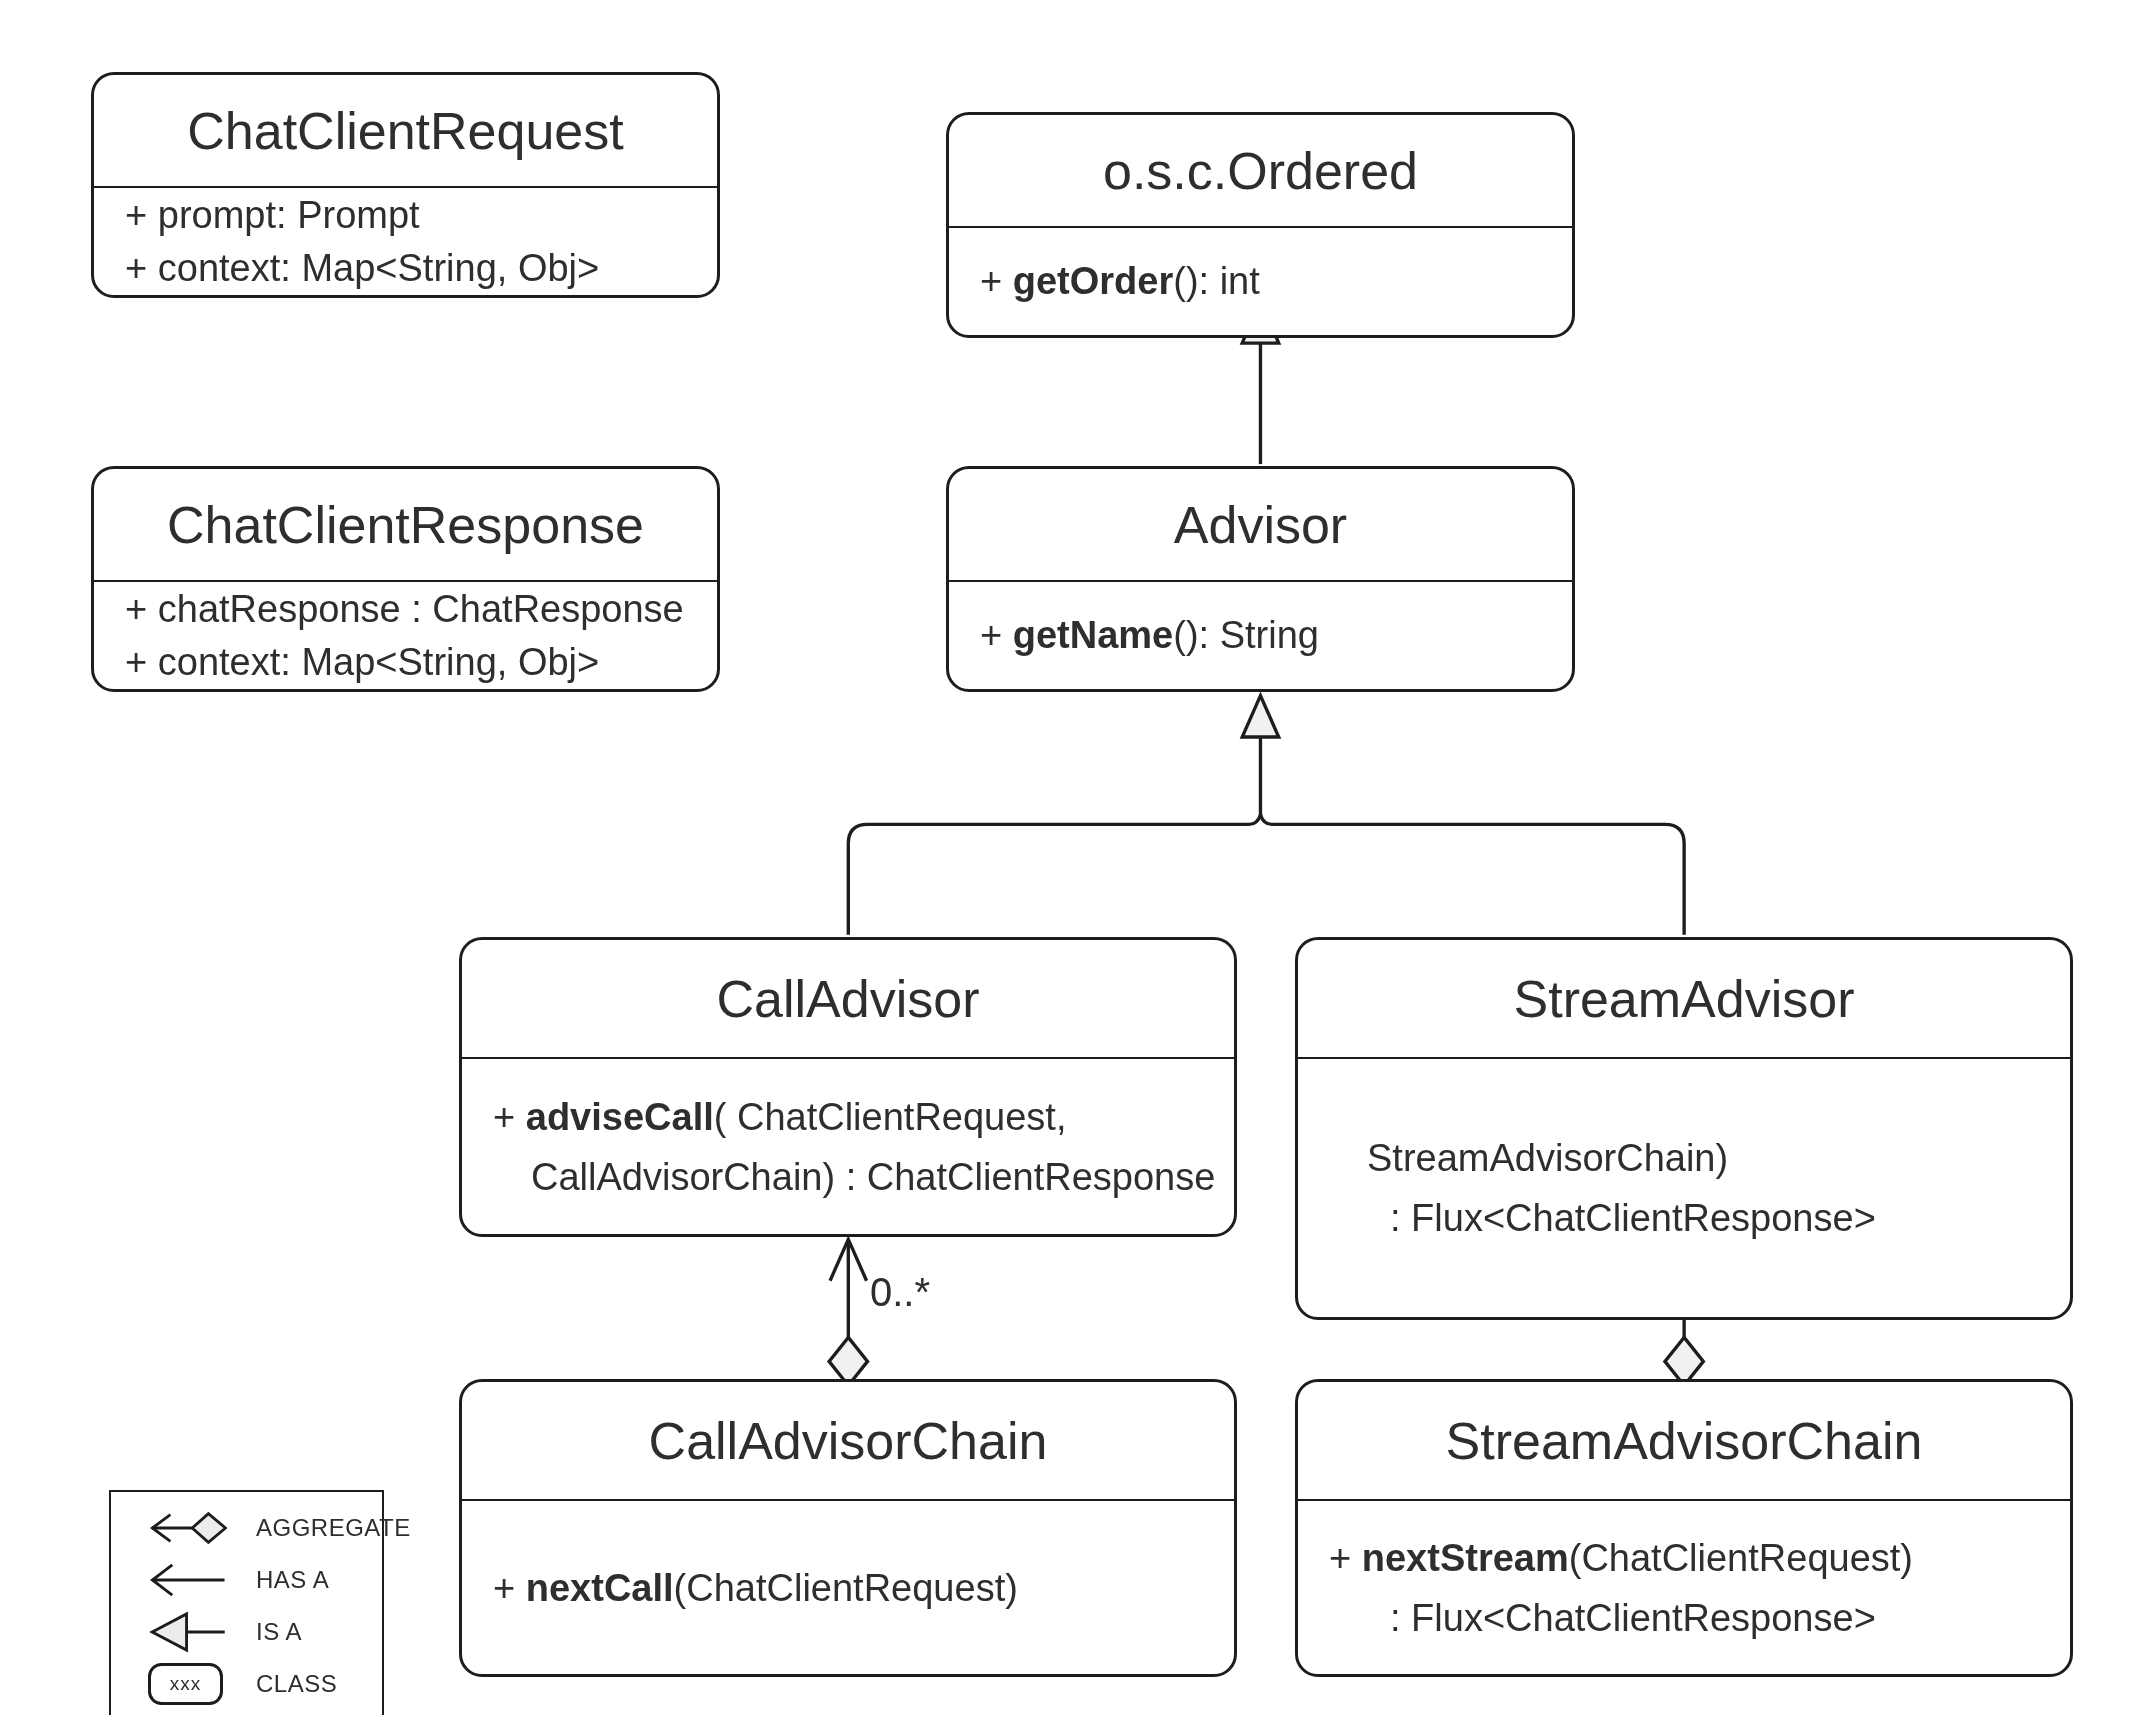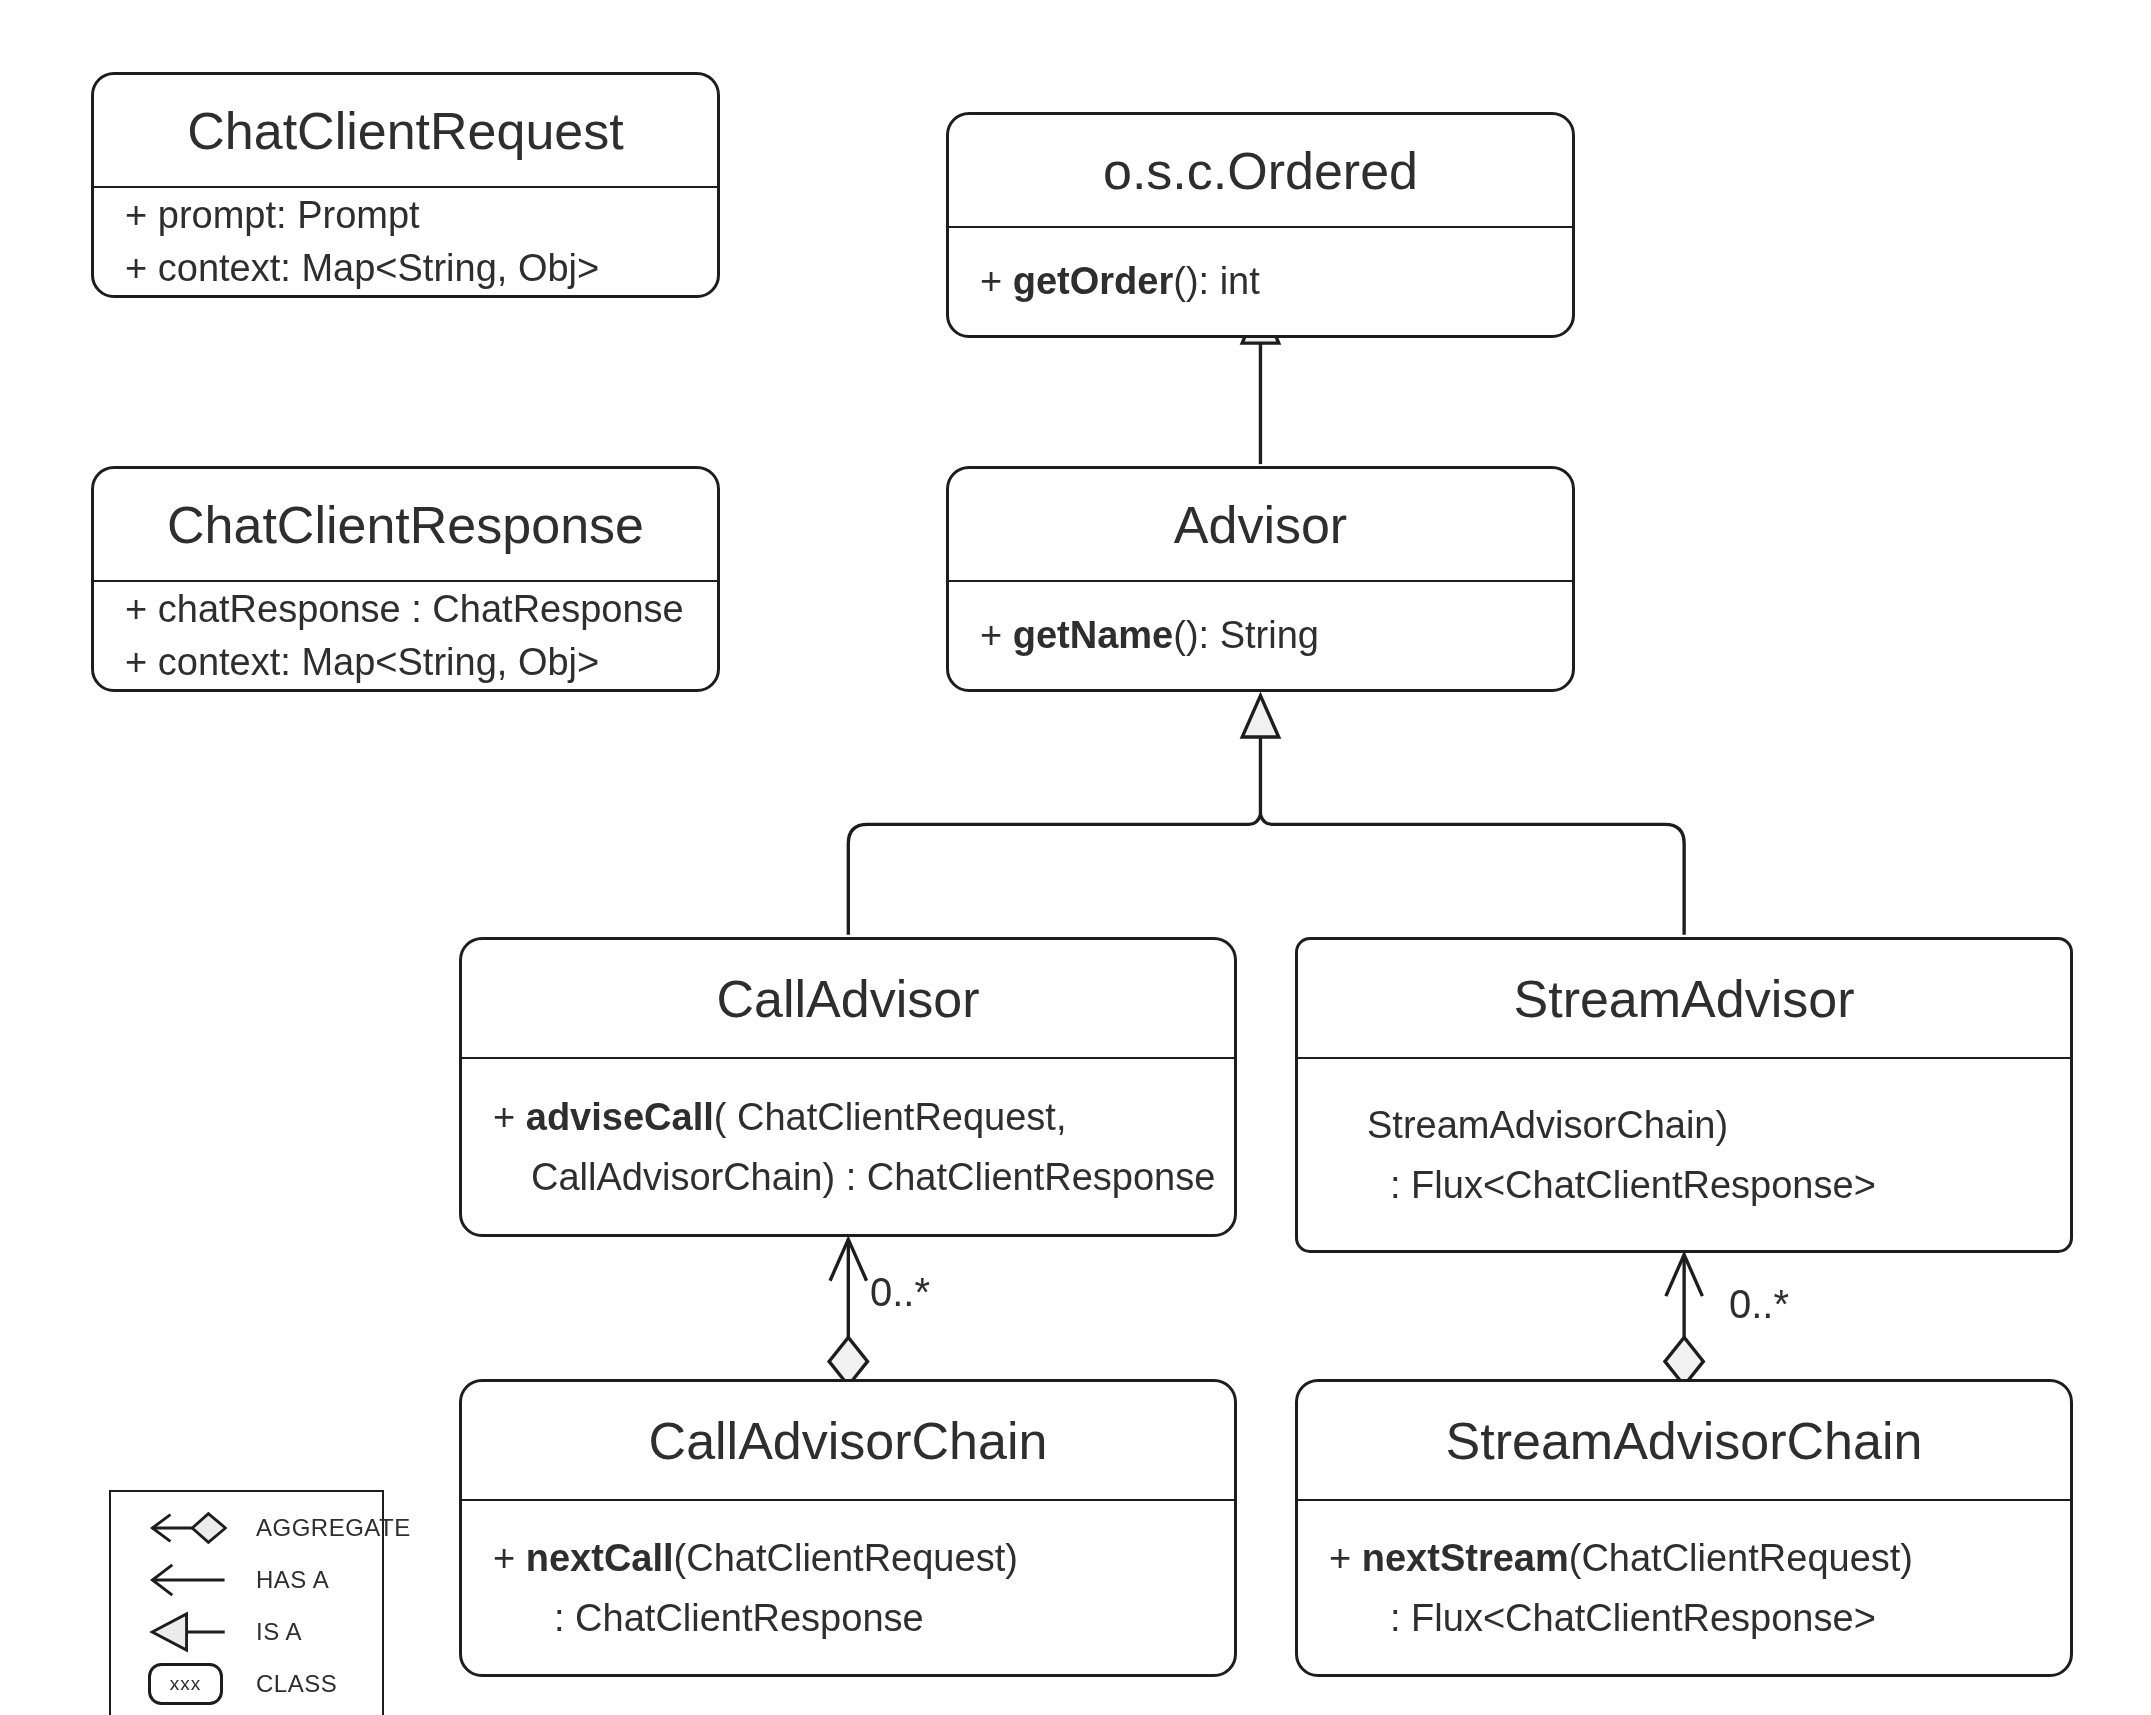--- a/index.html
+++ b/index.html
@@ -147,33 +147,32 @@
   </div>
 
   <div class="uml-class lg" style="left:459px;top:937px;width:778px;height:300px;">
     <div class="uml-title">CallAdvisor</div>
     <div class="uml-body">
       <div class="member"><span>+ </span><span class="bold">adviseCall</span><span>( ChatClientRequest,</span></div>
       <div class="member indent-1"><span>CallAdvisorChain) : ChatClientResponse</span></div>
     </div>
   </div>
 
-  <div class="uml-class lg" style="left:1295px;top:937px;width:778px;height:316px;border-radius:15px;">
+  <div class="uml-class lg" style="left:1295px;top:937px;width:778px;height:383px;">
     <div class="uml-title">StreamAdvisor</div>
     <div class="uml-body">
       <div class="member indent-1"><span>StreamAdvisorChain)</span></div>
       <div class="member indent-2"><span>: Flux&lt;ChatClientResponse&gt;</span></div>
     </div>
   </div>
 
   <div class="uml-class lg" style="left:459px;top:1379px;width:778px;height:298px;">
     <div class="uml-title">CallAdvisorChain</div>
     <div class="uml-body">
       <div class="member"><span>+ </span><span class="bold">nextCall</span><span>(ChatClientRequest)</span></div>
-      <div class="member indent-2"><span>: ChatClientResponse</span></div>
     </div>
   </div>
 
   <div class="uml-class lg" style="left:1295px;top:1379px;width:778px;height:298px;">
     <div class="uml-title">StreamAdvisorChain</div>
     <div class="uml-body">
       <div class="member"><span>+ </span><span class="bold">nextStream</span><span>(ChatClientRequest)</span></div>
       <div class="member indent-2"><span>: Flux&lt;ChatClientResponse&gt;</span></div>
     </div>
   </div>

